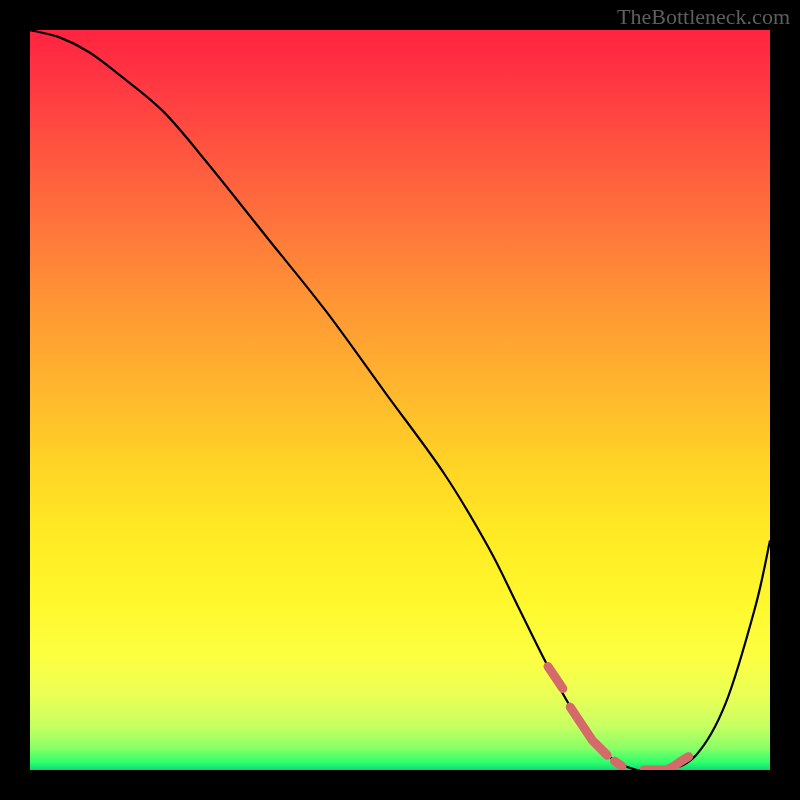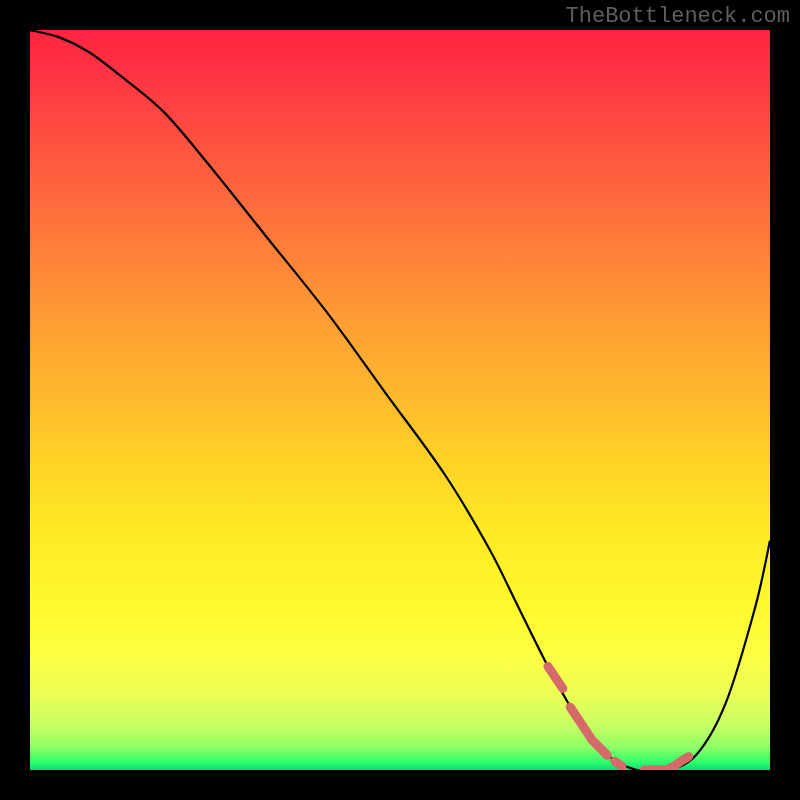--- a/index.html
+++ b/index.html
@@ -7,21 +7,21 @@
   .outer {
     width: 800px;
     height: 800px;
     background: #000;
     position: relative;
   }
   .watermark {
     position: absolute;
     top: 4px;
     right: 10px;
-    font-family: Liberation Mono, monospace;
+    font-family: Liberation Serif, serif;
     font-size: 22px;
     color: #5e5e5e;
     font-weight: 500;
     z-index: 10;
   }
   .plot {
     position: absolute;
     left: 30px;
     top: 30px;
     width: 740px;

